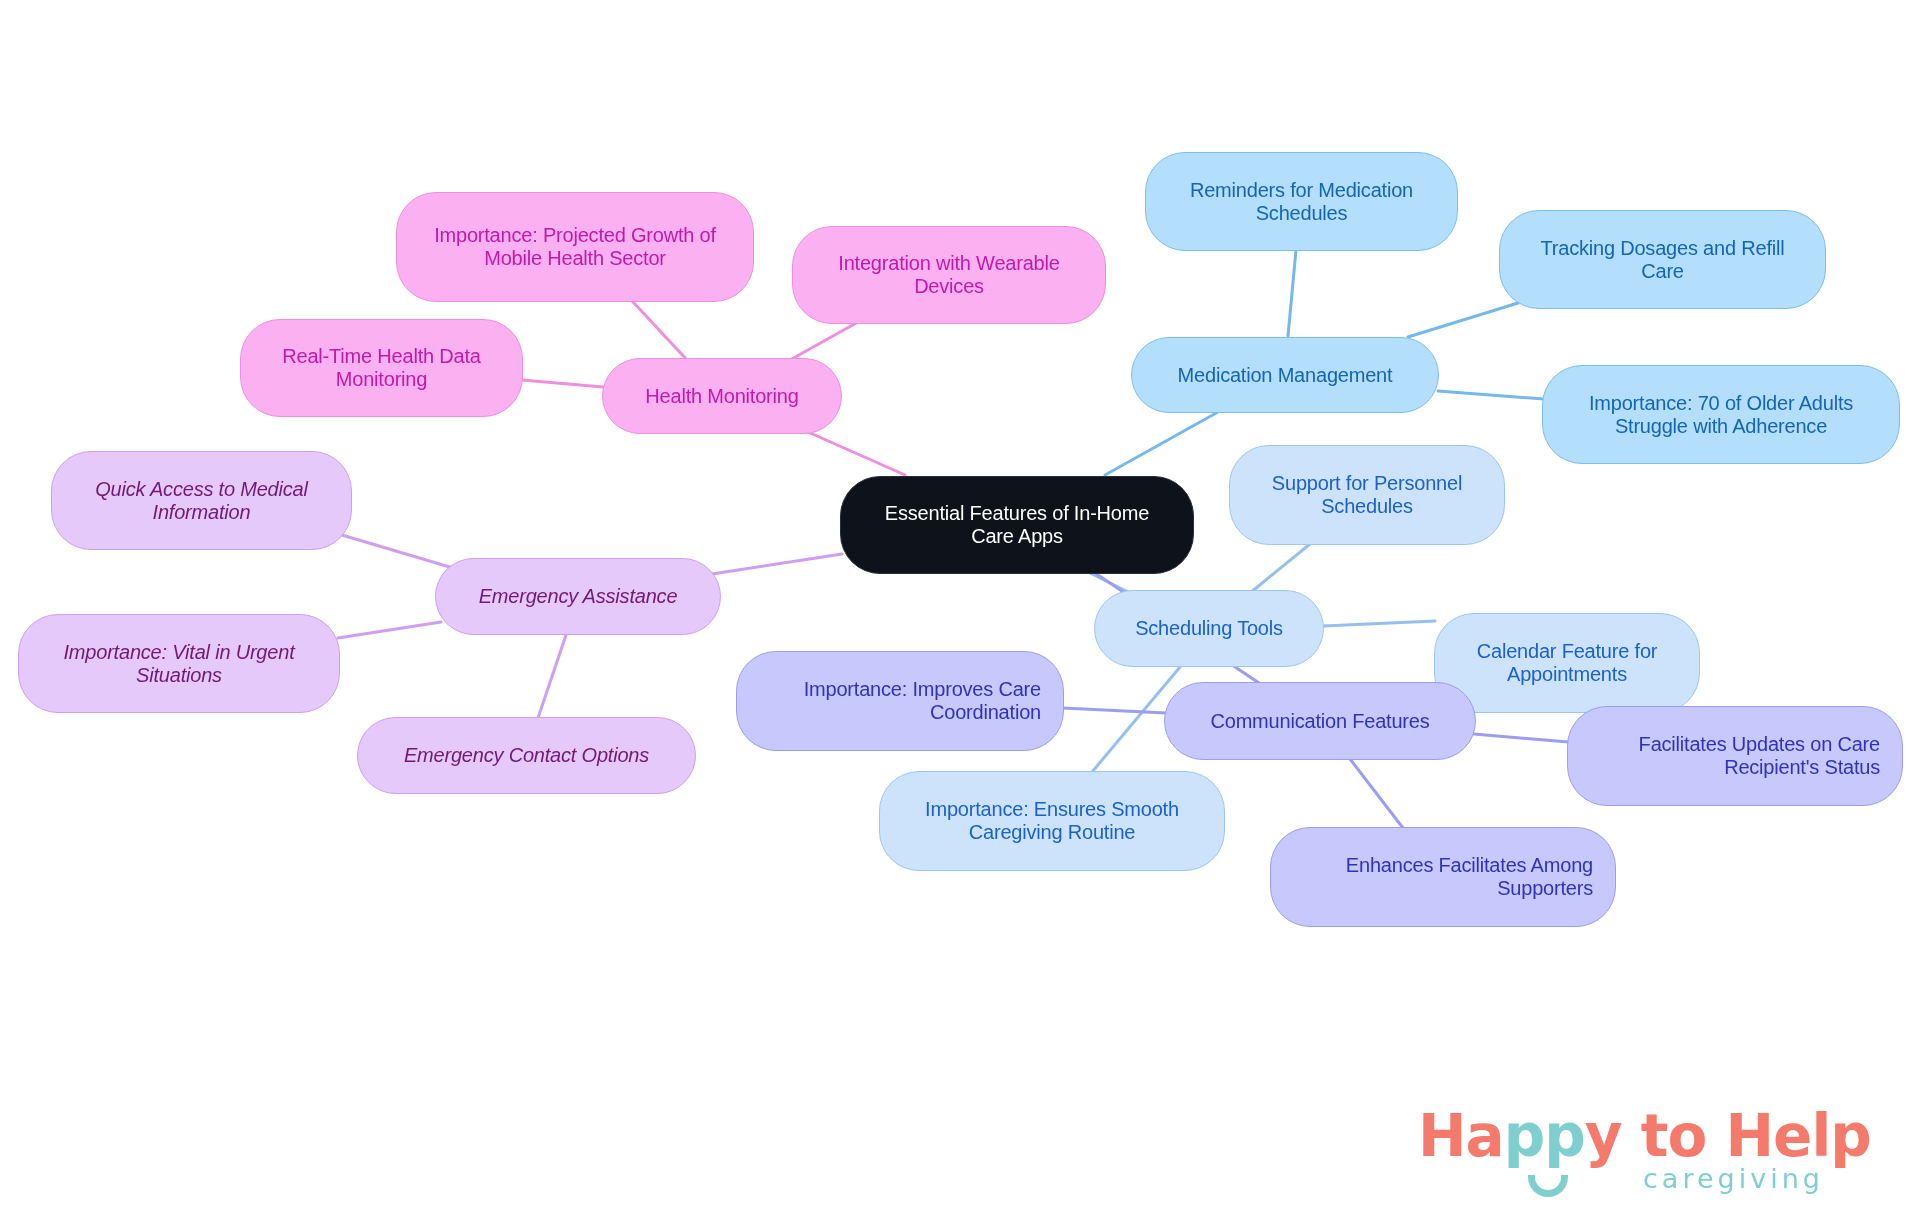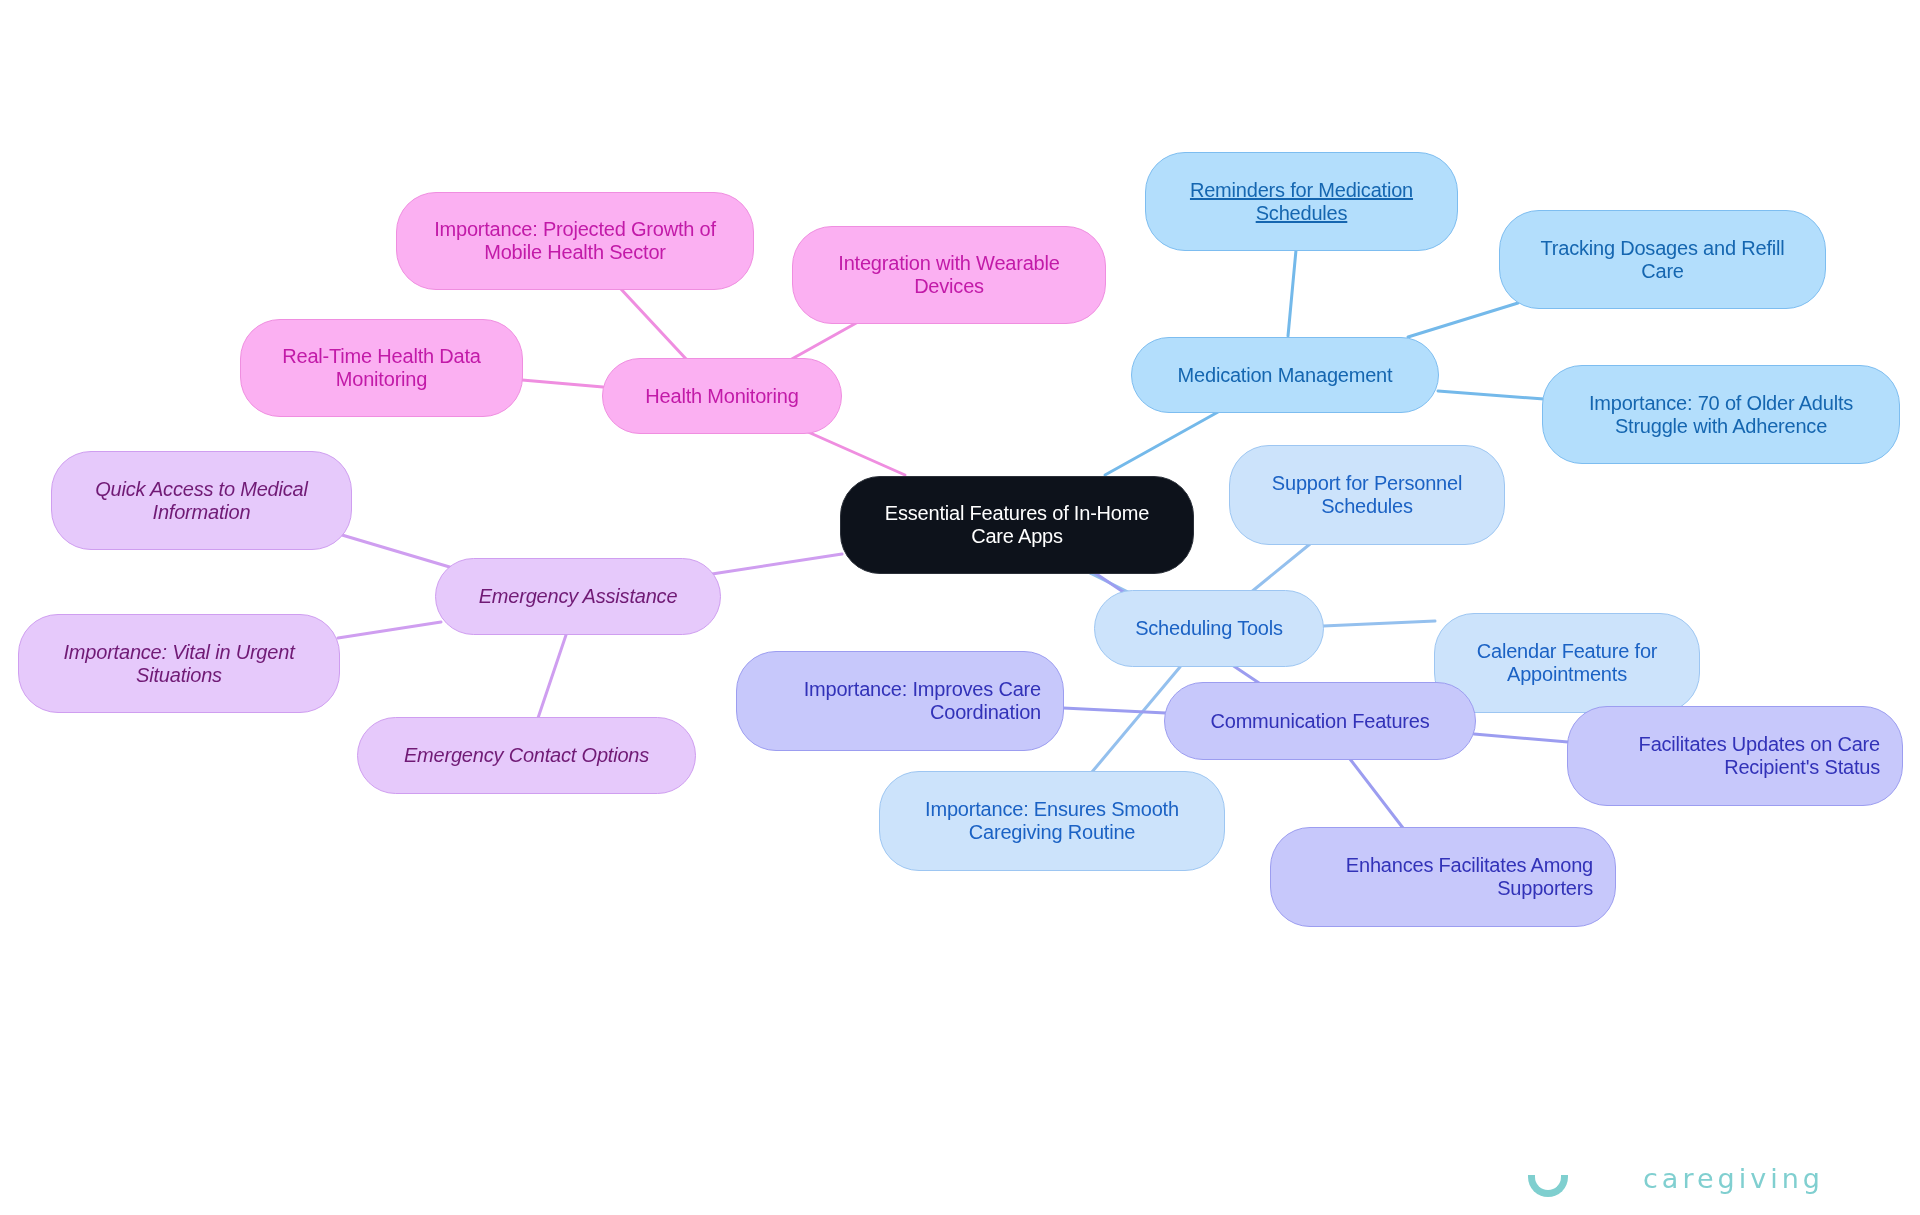--- a/index.html
+++ b/index.html
@@ -56,34 +56,34 @@
   </g>
 </svg>
 
 <div class="node root" style="left:840px;top:476px;width:354px;height:98px;">
   <span>Essential Features of In-Home Care Apps</span>
 </div>
 
 <div class="node pink" style="left:602px;top:358px;width:240px;height:76px;">
   <span>Health Monitoring</span>
 </div>
-<div class="node pink" style="left:396px;top:192px;width:358px;height:98px;">
+<div class="node pink" style="left:396px;top:192px;width:358px;height:110px;">
   <span>Importance: Projected Growth of Mobile Health Sector</span>
 </div>
 <div class="node pink" style="left:792px;top:226px;width:314px;height:98px;">
   <span>Integration with Wearable Devices</span>
 </div>
 <div class="node pink" style="left:240px;top:319px;width:283px;height:98px;">
   <span>Real-Time Health Data Monitoring</span>
 </div>
 
 <div class="node sky" style="left:1131px;top:337px;width:308px;height:76px;">
   <span>Medication Management</span>
 </div>
-<div class="node sky" style="left:1145px;top:152px;width:313px;height:99px;text-decoration:underline;">
+<div class="node sky" style="left:1145px;top:152px;width:313px;height:99px;">
   <span>Reminders for Medication Schedules</span>
 </div>
 <div class="node sky" style="left:1499px;top:210px;width:327px;height:99px;">
   <span>Tracking Dosages and Refill Care</span>
 </div>
 <div class="node sky" style="left:1542px;top:365px;width:358px;height:99px;">
   <span>Importance: 70 of Older Adults Struggle with Adherence</span>
 </div>
 
 <div class="node violet" style="left:435px;top:558px;width:286px;height:77px;">
@@ -119,15 +119,16 @@
   <span>Importance: Improves Care Coordination</span>
 </div>
 <div class="node indigo" style="left:1567px;top:706px;width:336px;height:100px;">
   <span>Facilitates Updates on Care Recipient's Status</span>
 </div>
 <div class="node indigo" style="left:1270px;top:827px;width:346px;height:100px;">
   <span>Enhances Facilitates Among Supporters</span>
 </div>
 
 <div id="logo">
+  <div class="main"><span>Ha</span><span class="teal">pp</span><span>y to Help</span></div>
   <div class="smile"></div>
   <div class="sub">caregiving</div>
 </div>
 
 </body></html>

